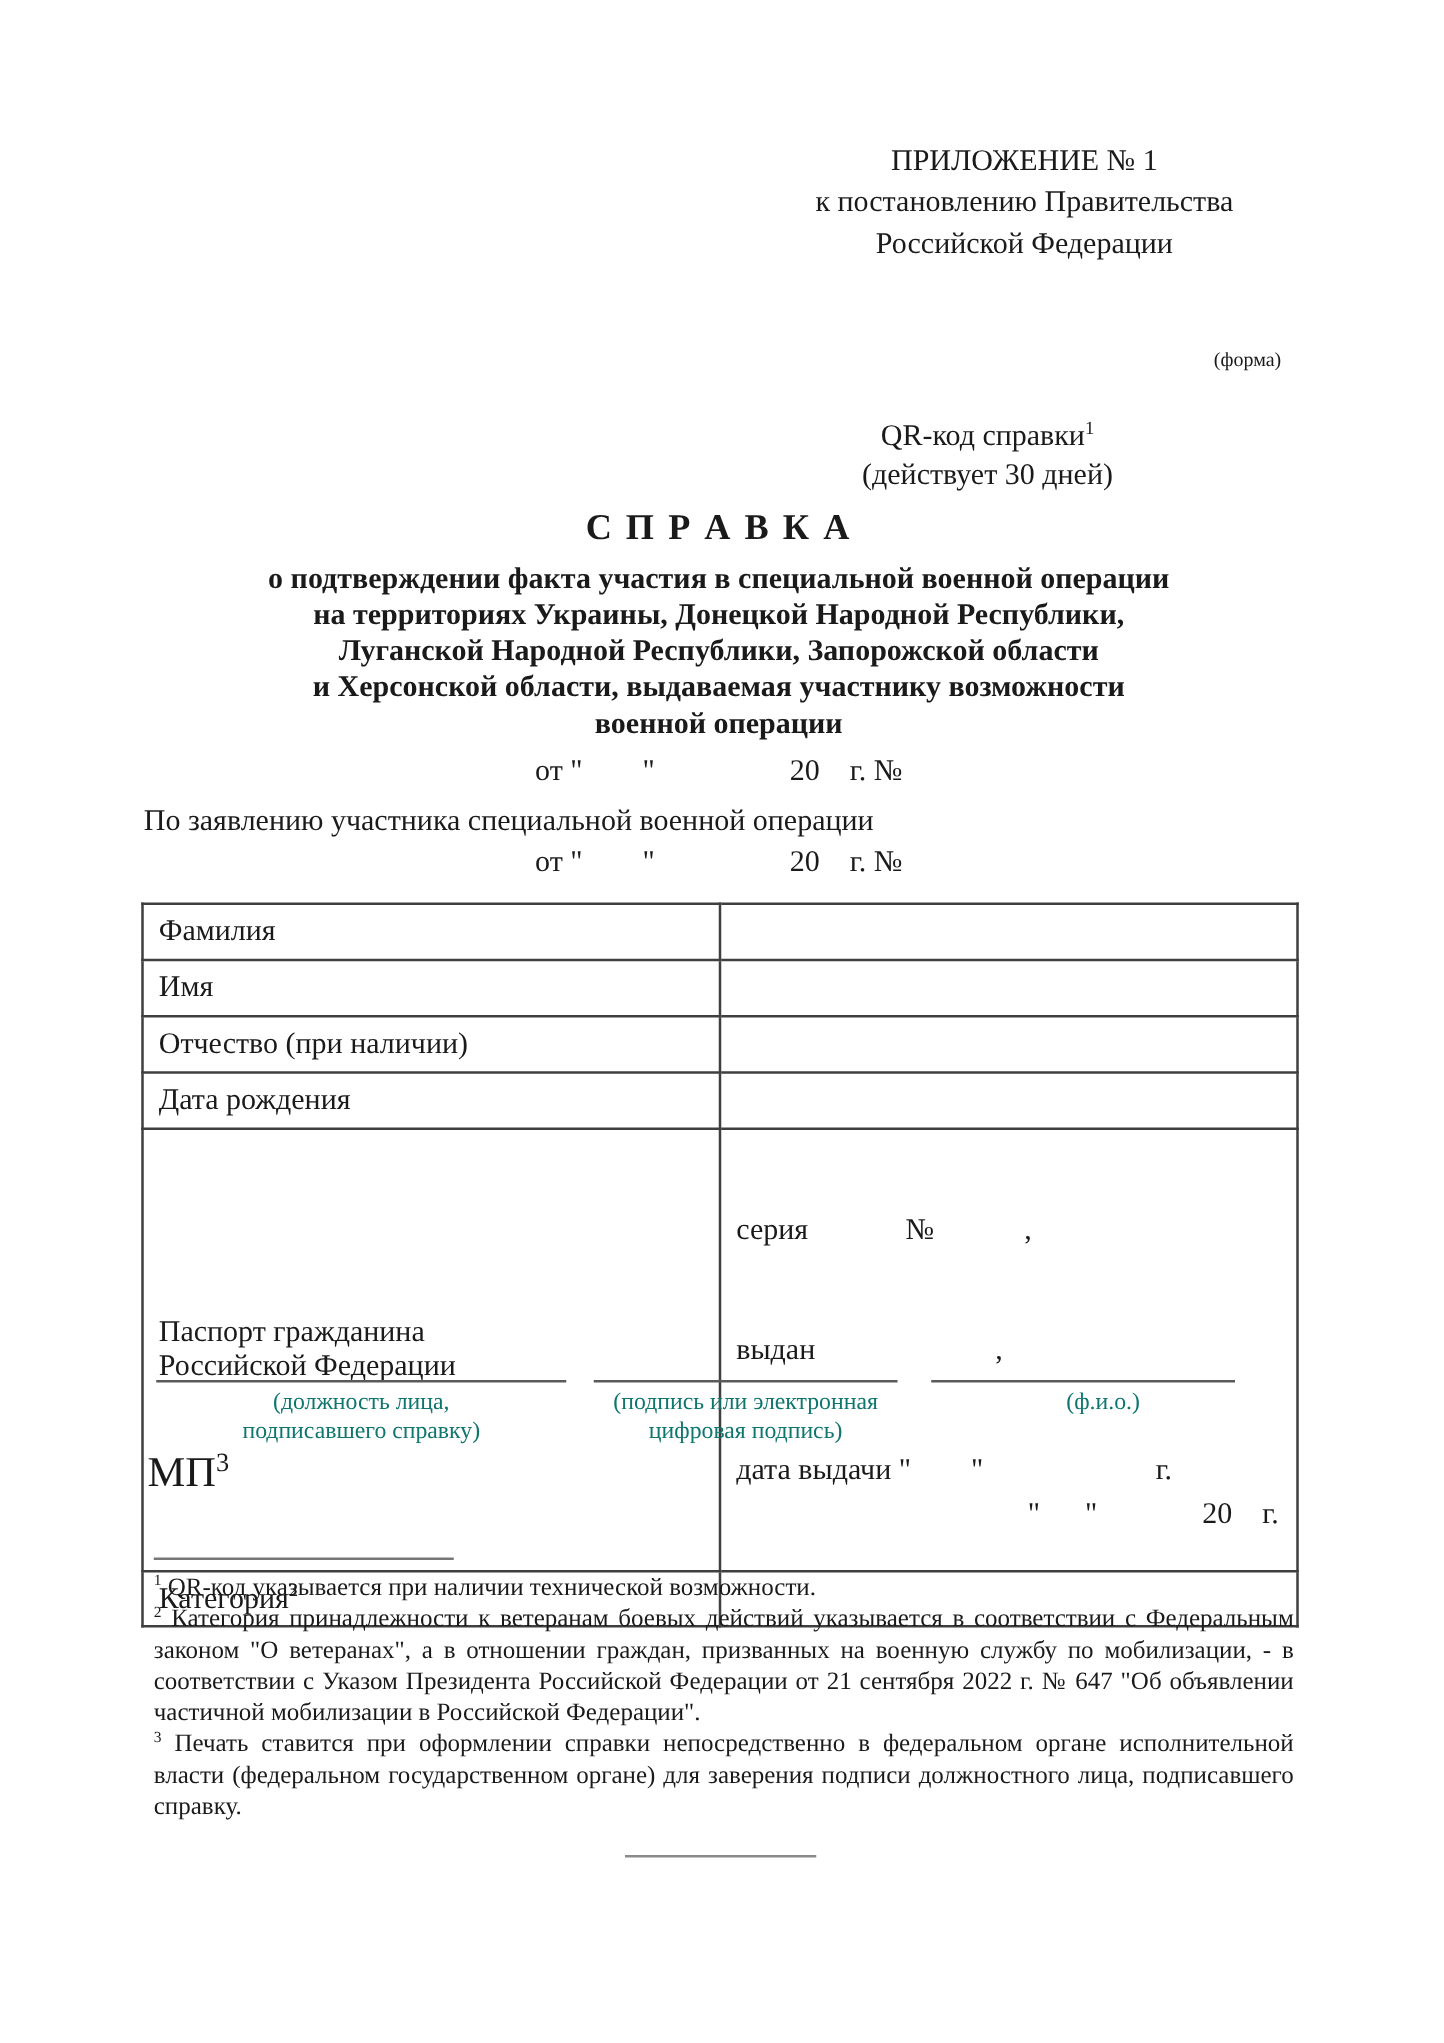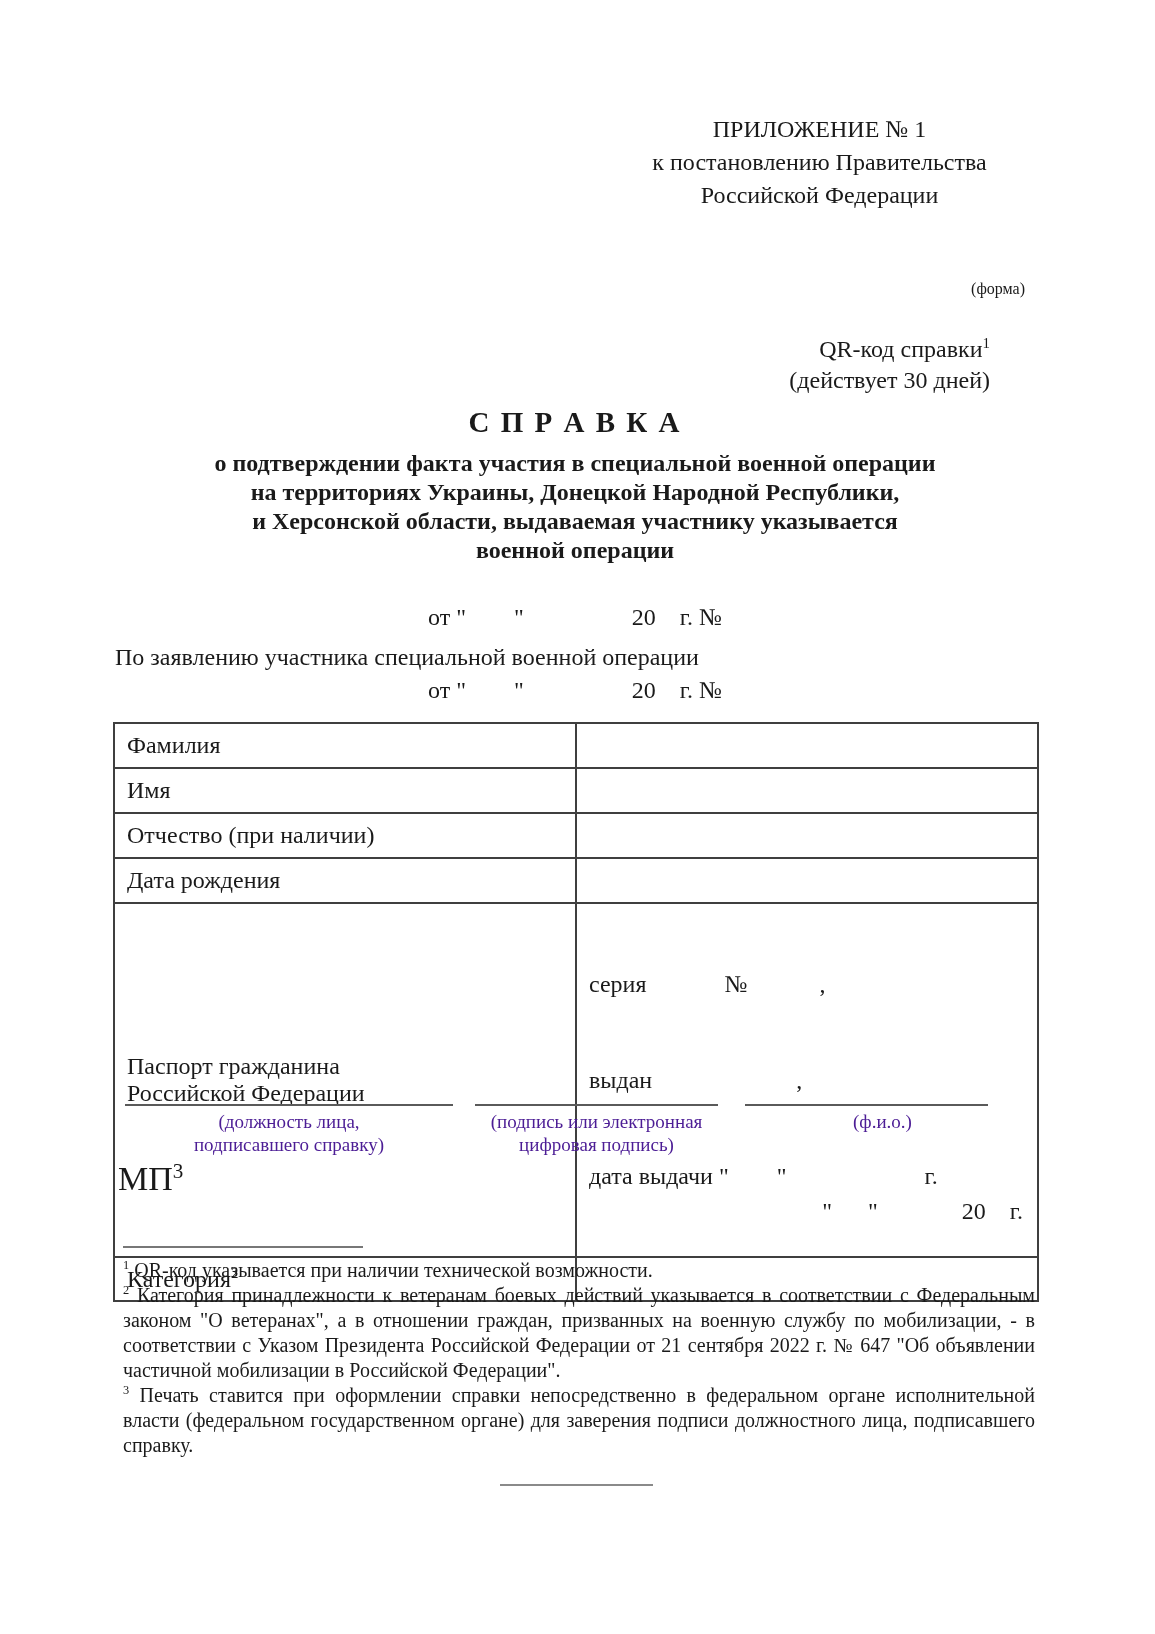--- a/index.html
+++ b/index.html
@@ -16,21 +16,21 @@
 
   .header-block {
     left: 612px; top: 113px; width: 415px;
     font-size: 24px; line-height: 33px; text-align: center;
   }
   .form-note {
     top: 280px; right: 130px; font-size: 16px;
   }
   .qr-block {
     left: 590px; top: 334px; width: 400px;
-    font-size: 24px; line-height: 31px; text-align: right;
+    font-size: 24px; line-height: 31px; text-align: center;
   }
   .doc-title {
     left: 115px; top: 406px; width: 920px;
     font-size: 29px; font-weight: bold; letter-spacing: 2px; text-align: center;
   }
   .doc-subtitle {
     left: 115px; top: 449px; width: 920px;
     font-size: 24px; font-weight: bold; line-height: 29px; text-align: center;
   }
   .date-line-1 { left: 115px; top: 604px; width: 920px; font-size: 24px; text-align: center; white-space: pre; }
@@ -55,21 +55,21 @@
   td.value-cell { padding-left: 10px; }
   .passport-lines { line-height: 32px; white-space: pre; }
 
   sup.fn { font-size: 0.62em; vertical-align: super; line-height: 0; }
 
   .sig-line { border-top: 2px solid #5a5a5a; height: 0; }
   .sig-line-1 { left: 125px; top: 1104px; width: 328px; }
   .sig-line-2 { left: 475px; top: 1104px; width: 243px; }
   .sig-line-3 { left: 745px; top: 1104px; width: 243px; }
   .sig-caption {
-    font-size: 19px; line-height: 23px; text-align: center; color: #4c1d95;
+    font-size: 19px; line-height: 23px; text-align: center; color: #0f766e;
   }
   .sig-cap-1 { left: 125px; top: 1110px; width: 328px; }
   .sig-cap-2 { left: 475px; top: 1110px; width: 243px; }
   .sig-cap-3 { left: 761px; top: 1110px; width: 243px; }
 
   .mp-mark { left: 118px; top: 1160px; font-size: 34px; }
   .bottom-date { top: 1198px; right: 132px; font-size: 24px; white-space: pre; }
 
   .fn-separator { left: 123px; top: 1246px; width: 240px; border-top: 2px solid #777; height: 0; }
   .footnotes {
@@ -94,21 +94,22 @@
 
   <div class="abs qr-block">
     <div><span>QR-код справки</span><sup class="fn">1</sup></div>
     <div>(действует 30 дней)</div>
   </div>
 
   <div class="abs doc-title">С П Р А В К А</div>
   <div class="abs doc-subtitle">
     <div>о подтверждении факта участия в специальной военной операции</div>
     <div>на территориях Украины, Донецкой Народной Республики,</div>
-    <div>и Херсонской области, выдаваемая участнику указывается</div>
+    <div>Луганской Народной Республики, Запорожской области</div>
+    <div>и Херсонской области, выдаваемая участнику возможности</div>
     <div>военной операции</div>
   </div>
 
   <div class="abs date-line-1">от "        "                  20    г. №</div>
   <div class="abs statement">По заявлению участника специальной военной операции</div>
   <div class="abs date-line-2">от "        "                  20    г. №</div>
 
   <table class="form-table">
     <colgroup>
         <col class="c1">

